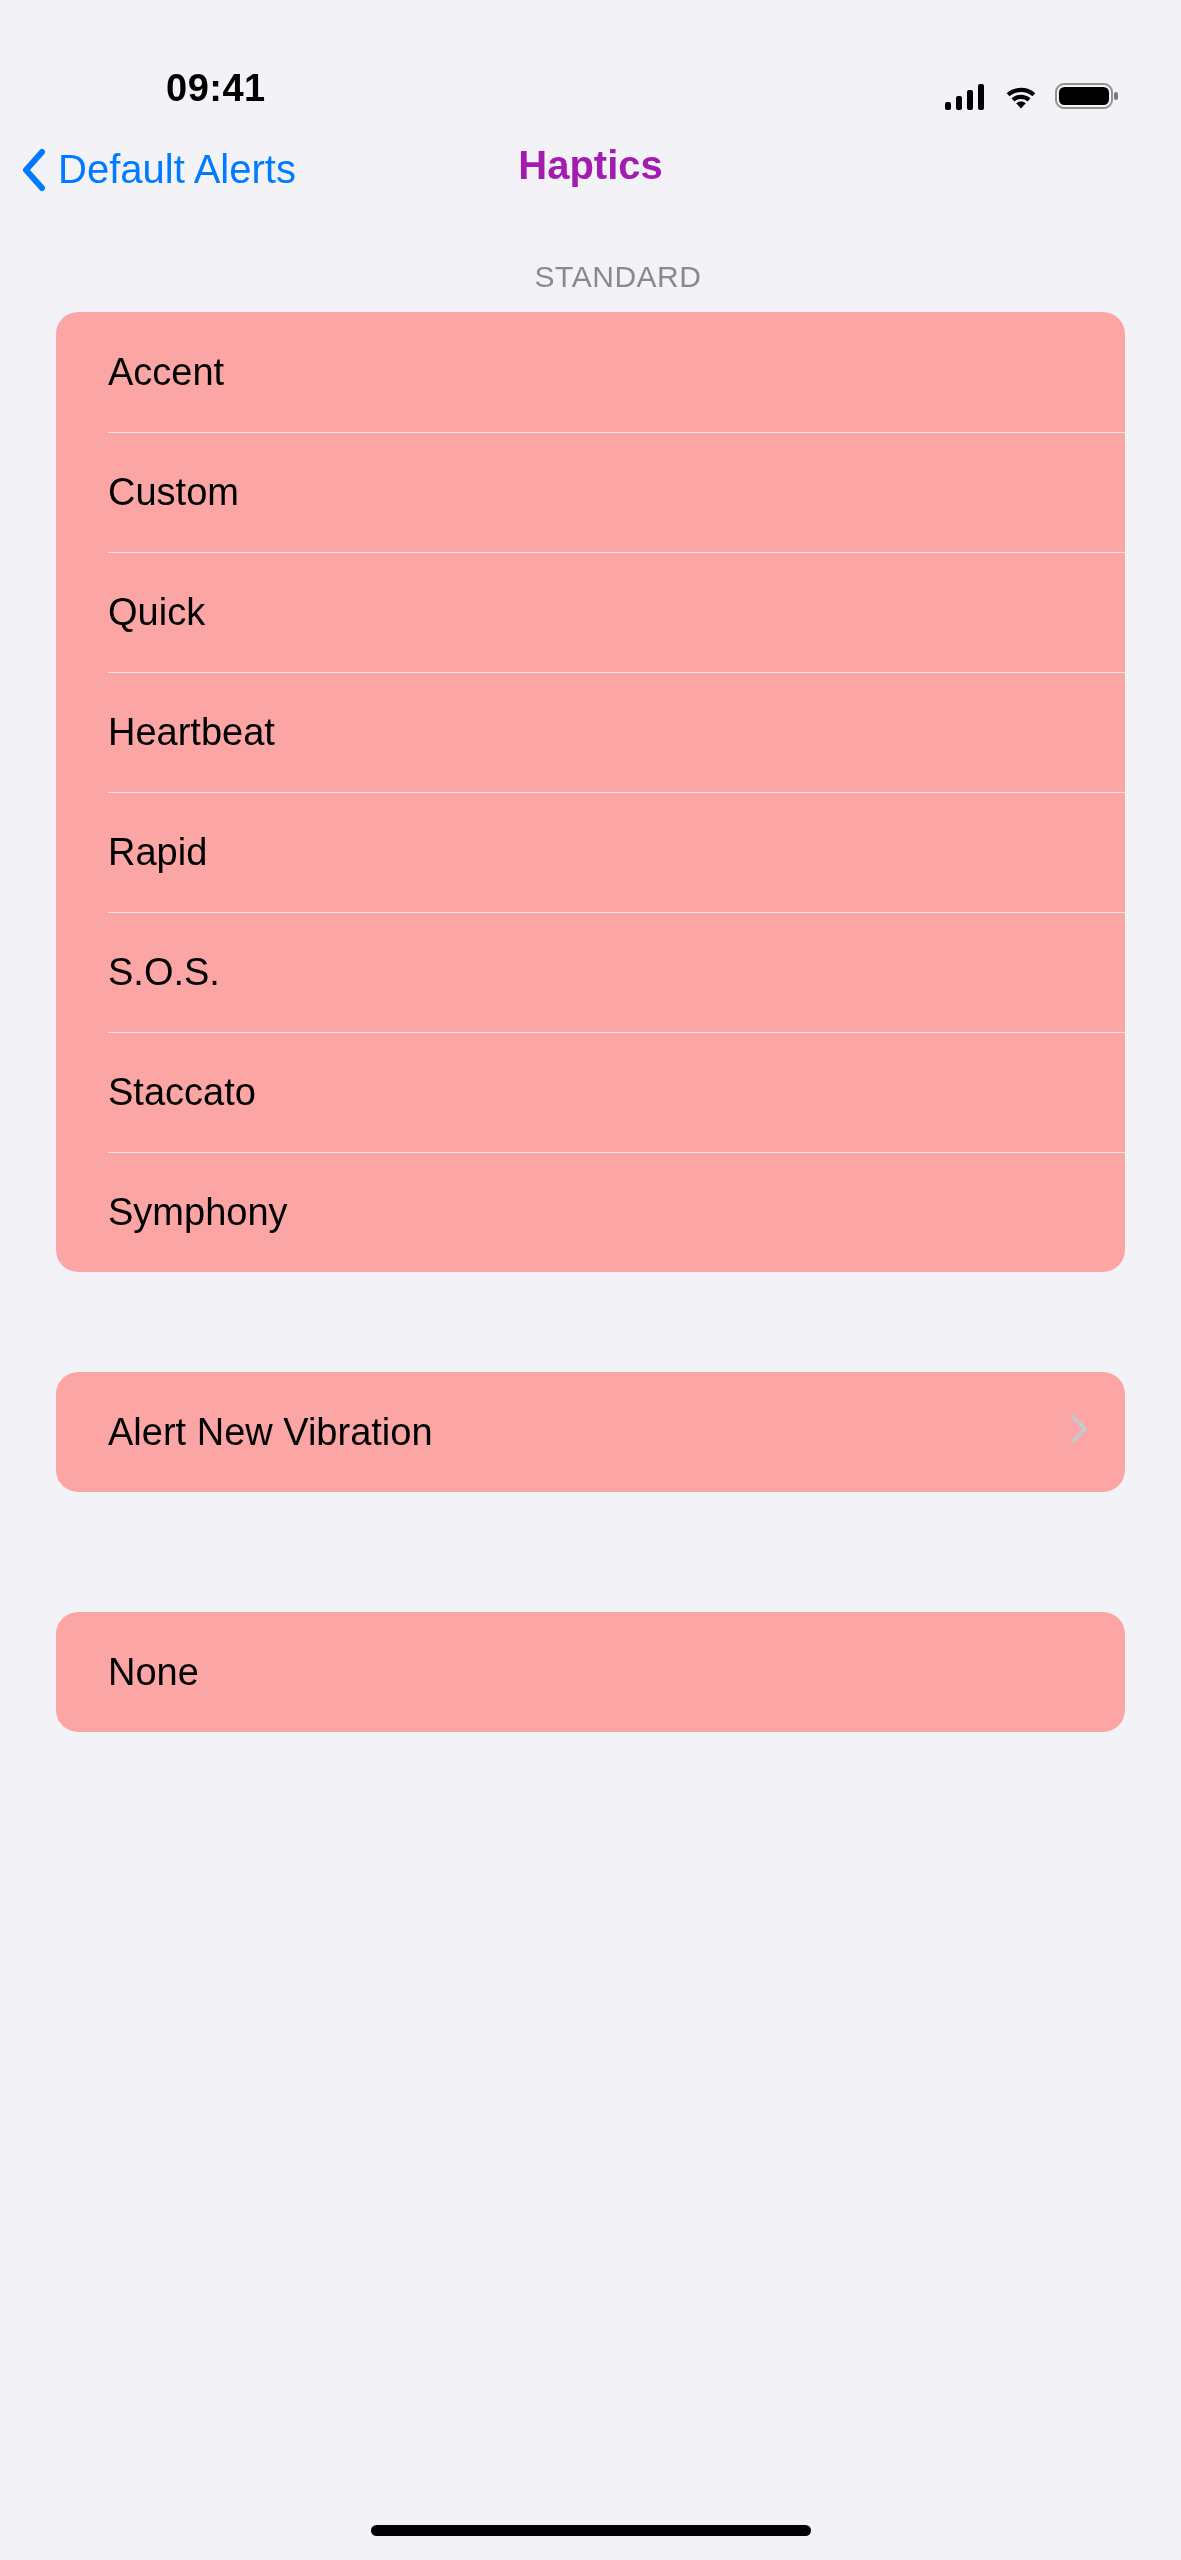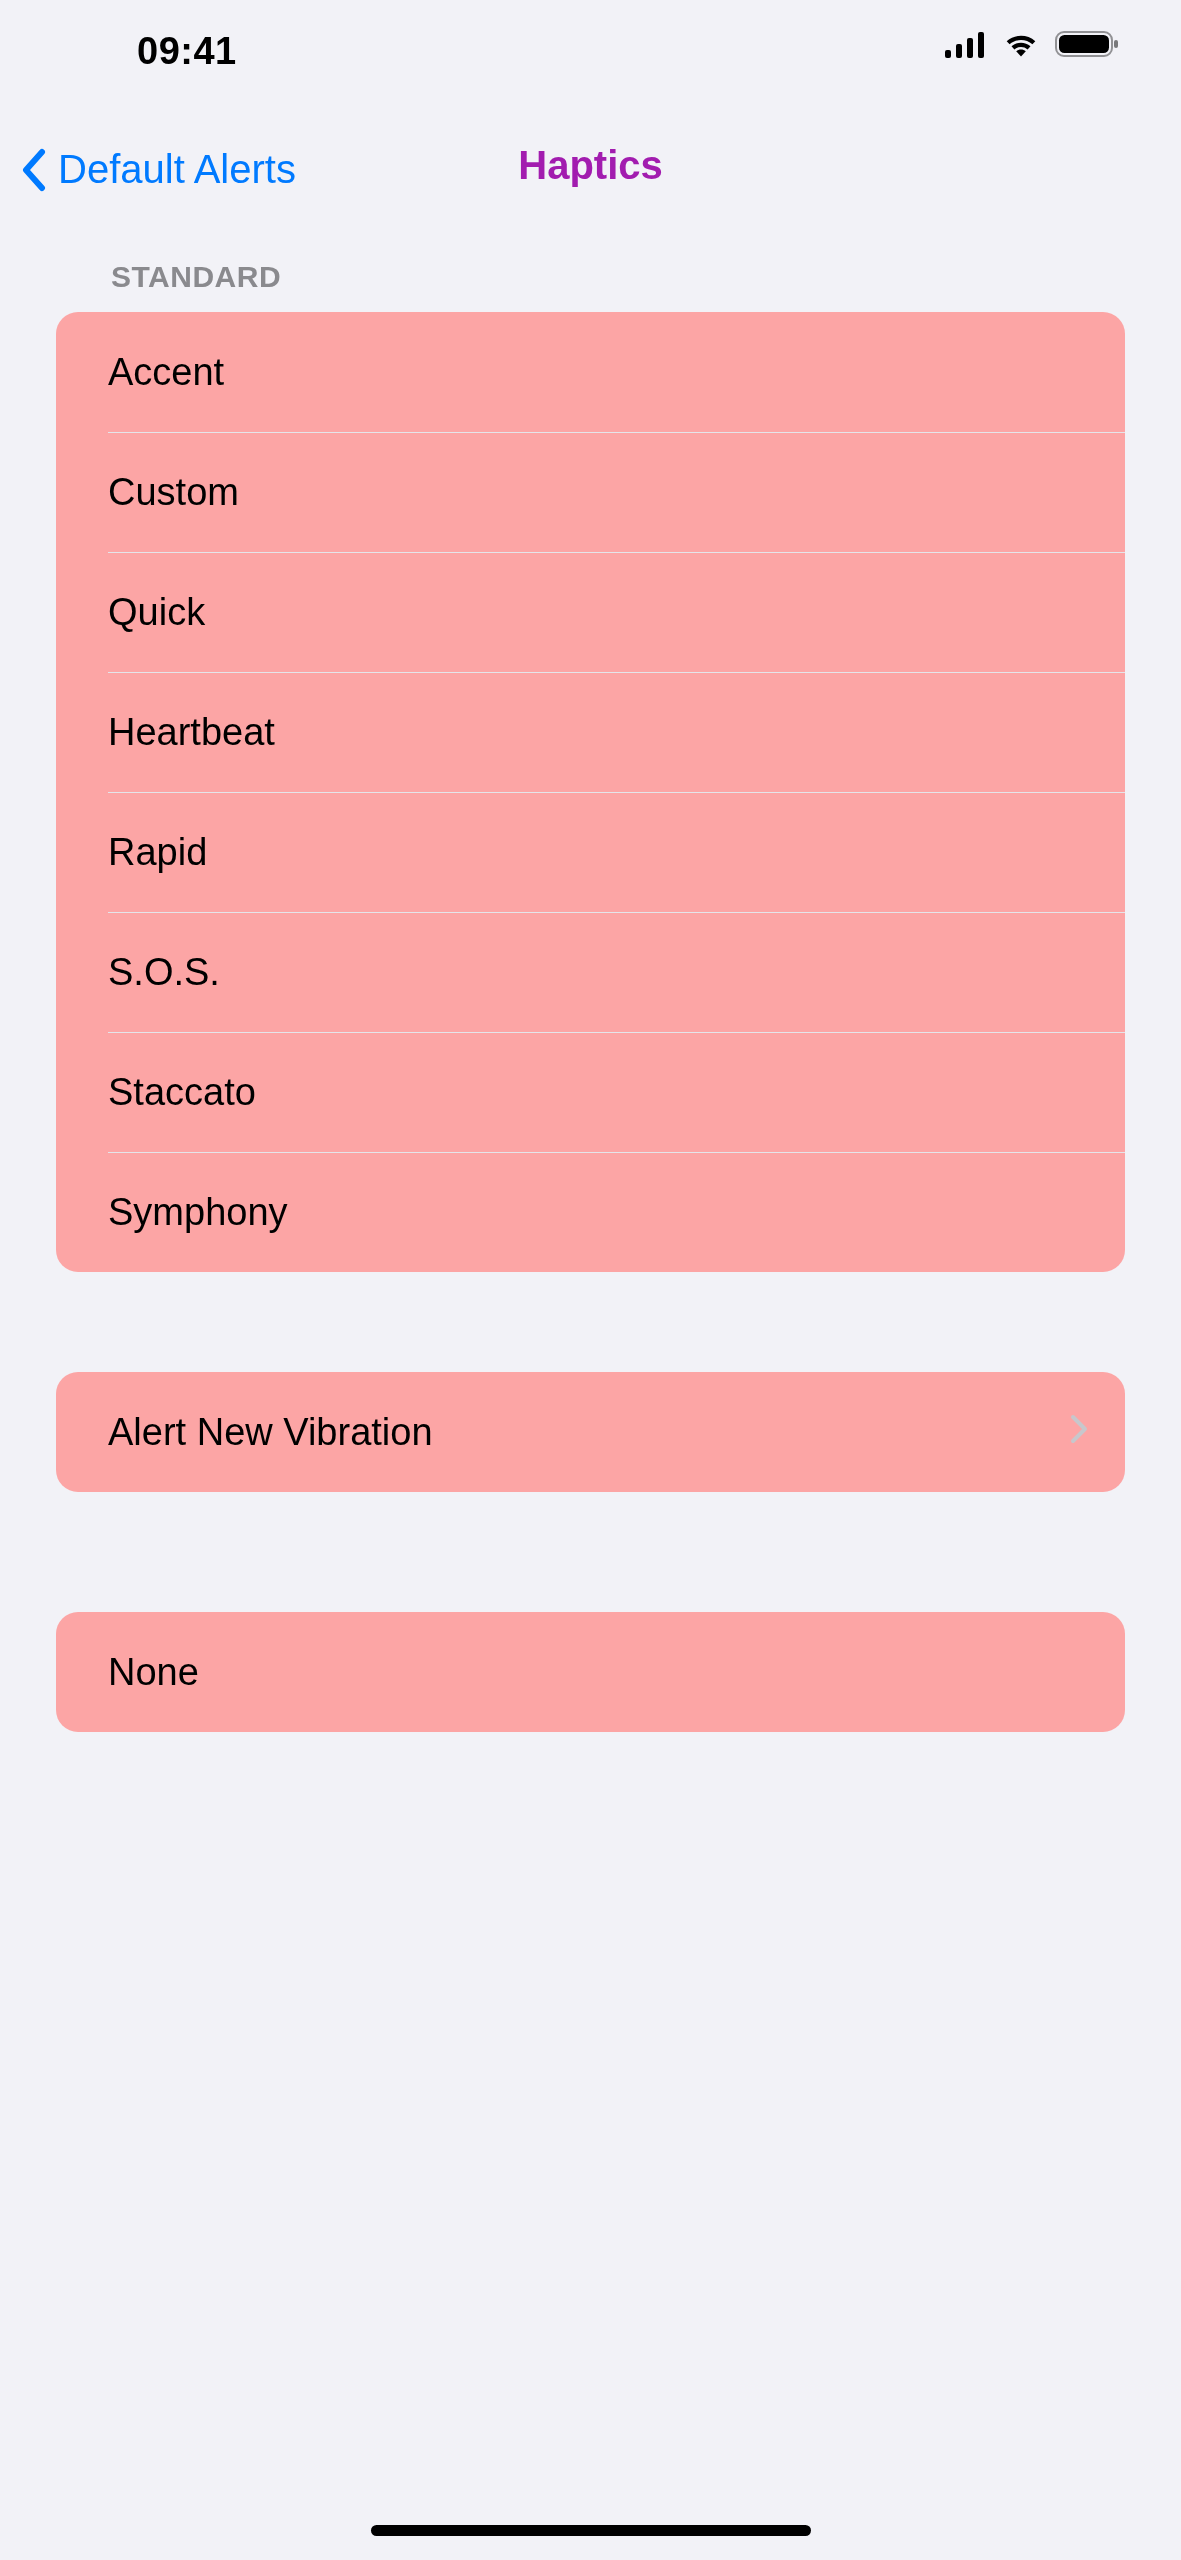--- a/index.html
+++ b/index.html
@@ -7,23 +7,23 @@
     body {
       background: #f2f2f7;
       font-family: -apple-system, "SF Pro Text", "Helvetica Neue", Arial, sans-serif;
       color: #000;
       position: relative;
     }
 
     
     .status-bar {
       height: 110px;
-      padding: 30px 50px 0 37px;
-      display: flex;
-      align-items: flex-start;
+      padding: 30px 50px 0 66px;
+      display: flex;
+      align-items: flex-end;
       justify-content: space-between;
     }
     .status-time {
       font-size: 38px;
       font-weight: 600;
       letter-spacing: 0.5px;
       margin-left: 100px;
     }
     .status-icons {
       display: flex;
@@ -58,25 +58,26 @@
       font-size: 40px;
       font-weight: 600;
       color: #a21caf;
     }
 
     
     .content { padding: 40px 56px 0 56px; }
 
     .section-header {
       font-size: 30px;
-      font-weight: 700;
+      font-weight: 400;
       color: #8a8a8e;
       letter-spacing: 0.5px;
       margin: 0 0 18px 55px;
       text-transform: uppercase;
+      text-align: center;
     }
 
     .group {
       background: #fca5a5;
       border-radius: 22px;
       overflow: hidden;
     }
 
     .row {
       display: flex;

